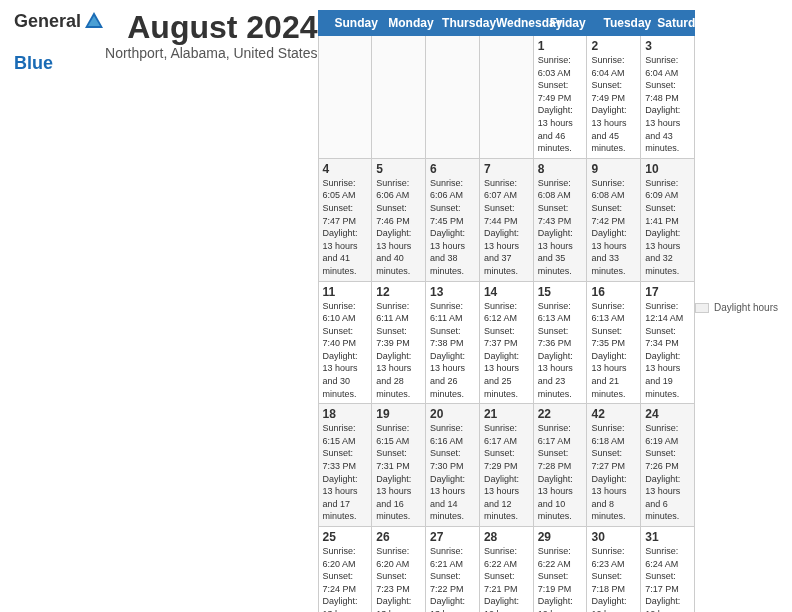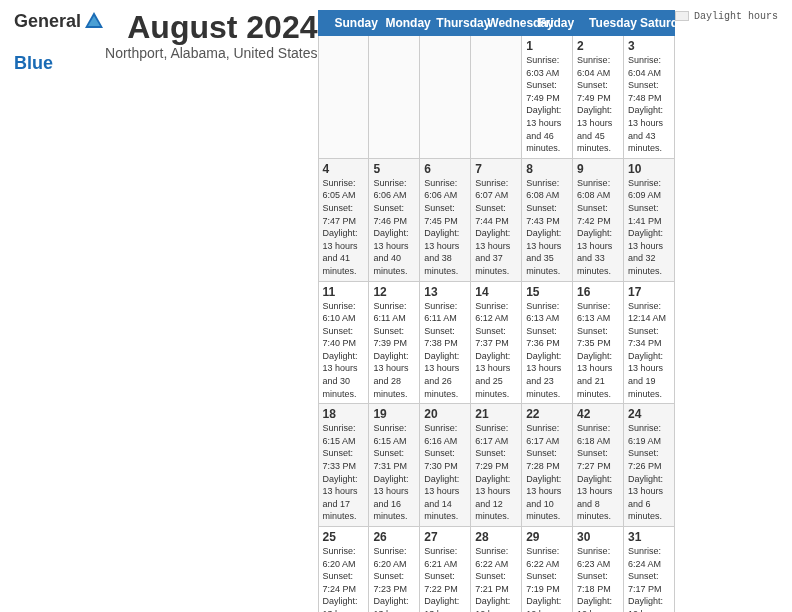--- a/index.html
+++ b/index.html
@@ -96,24 +96,24 @@
       display: block;
       margin-bottom: 1px;
     }
     .day-info {
       font-size: 9px;
       color: #333;
       line-height: 1.4;
     }
     .footer {
       display: flex;
+      align-items: center;
       margin-top: 1px;
       font-size: 10px;
       color: #555;
-      font-family: Liberation Mono, monospace;
     }
     .daylight-box {
       width: 14px;
       height: 10px;
       background: #f0f0f0;
       border: 1px solid #ccc;
       margin-right: 5px;
       display: inline-block;
     }
     tr:nth-child(even) td {

